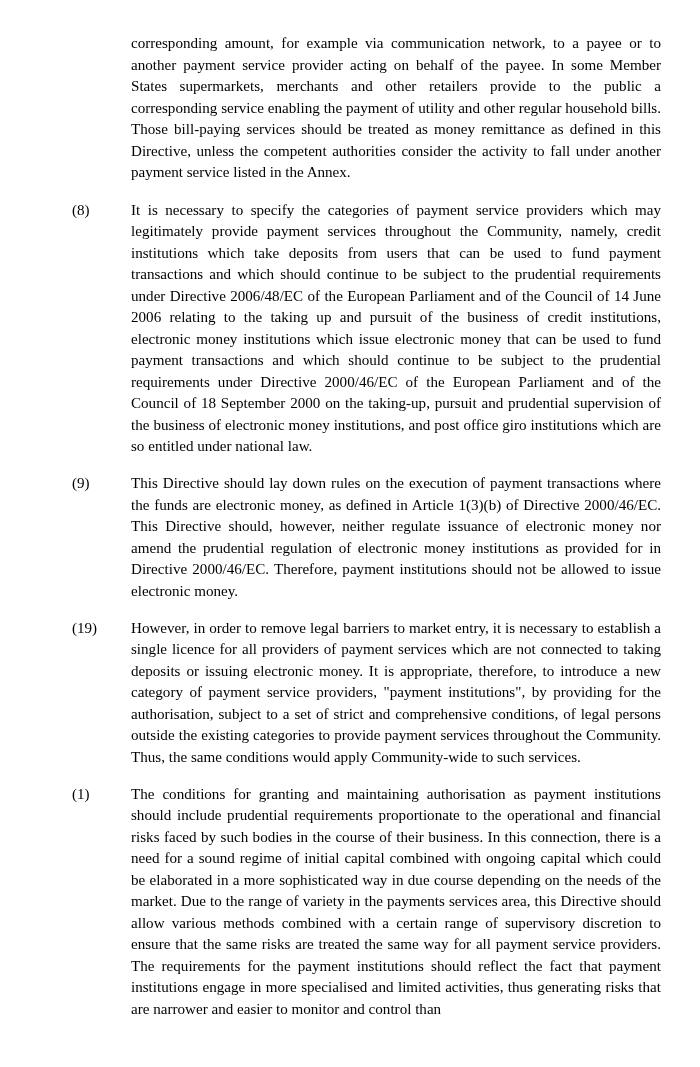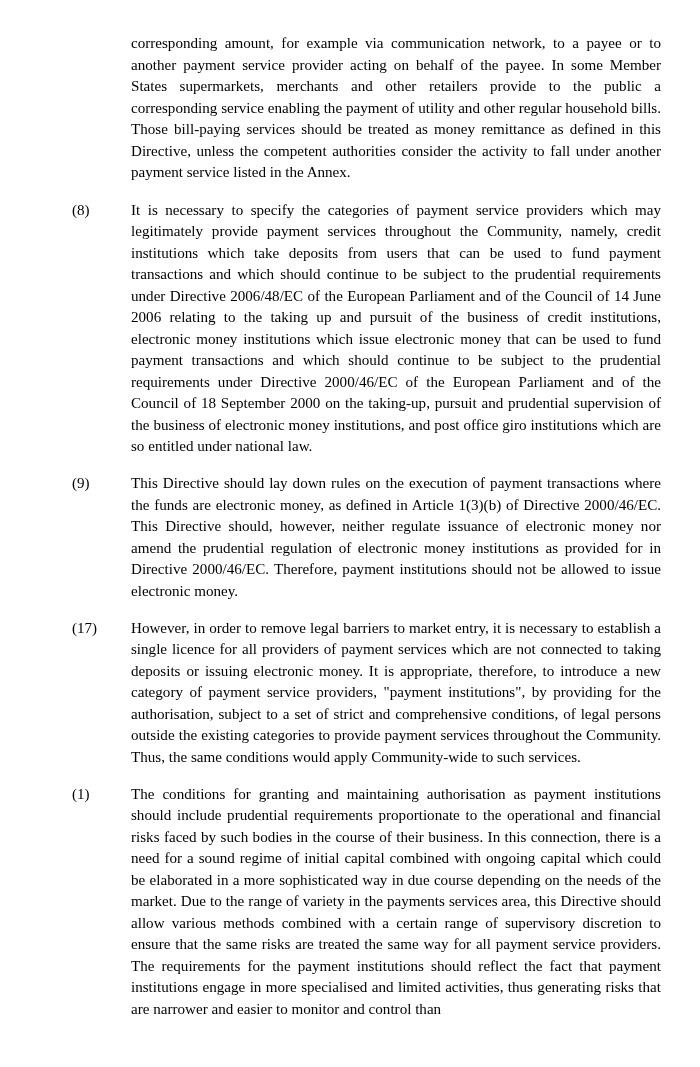--- a/index.html
+++ b/index.html
@@ -66,21 +66,21 @@
     <div class="para-num">(8)</div>
     <div class="para-body">It is necessary to specify the categories of payment service providers which may legitimately provide payment services throughout the Community, namely, credit institutions which take deposits from users that can be used to fund payment transactions and which should continue to be subject to the prudential requirements under Directive 2006/48/EC of the European Parliament and of the Council of 14 June 2006 relating to the taking up and pursuit of the business of credit institutions, electronic money institutions which issue electronic money that can be used to fund payment transactions and which should continue to be subject to the prudential requirements under Directive 2000/46/EC of the European Parliament and of the Council of 18 September 2000 on the taking-up, pursuit and prudential supervision of the business of electronic money institutions, and post office giro institutions which are so entitled under national law.</div>
   </div>
 
   <div class="para">
     <div class="para-num">(9)</div>
     <div class="para-body">This Directive should lay down rules on the execution of payment transactions where the funds are electronic money, as defined in Article 1(3)(b) of Directive 2000/46/EC. This Directive should, however, neither regulate issuance of electronic money nor amend the prudential regulation of electronic money institutions as provided for in Directive 2000/46/EC. Therefore, payment institutions should not be allowed to issue electronic money.</div>
   </div>
 
   <div class="para">
-    <div class="para-num">(17)</div>
+    <div class="para-num">(19)</div>
     <div class="para-body">However, in order to remove legal barriers to market entry, it is necessary to establish a single licence for all providers of payment services which are not connected to taking deposits or issuing electronic money. It is appropriate, therefore, to introduce a new category of payment service providers, "payment institutions", by providing for the authorisation, subject to a set of strict and comprehensive conditions, of legal persons outside the existing categories to provide payment services throughout the Community. Thus, the same conditions would apply Community-wide to such services.</div>
   </div>
 
   <div class="para">
     <div class="para-num">(1)</div>
     <div class="para-body">The conditions for granting and maintaining authorisation as payment institutions should include prudential requirements proportionate to the operational and financial risks faced by such bodies in the course of their business. In this connection, there is a need for a sound regime of initial capital combined with ongoing capital which could be elaborated in a more sophisticated way in due course depending on the needs of the market. Due to the range of variety in the payments services area, this Directive should allow various methods combined with a certain range of supervisory discretion to ensure that the same risks are treated the same way for all payment service providers. The requirements for the payment institutions should reflect the fact that payment institutions engage in more specialised and limited activities, thus generating risks that are narrower and easier to monitor and control than</div>
   </div>
 
 </div>
 

